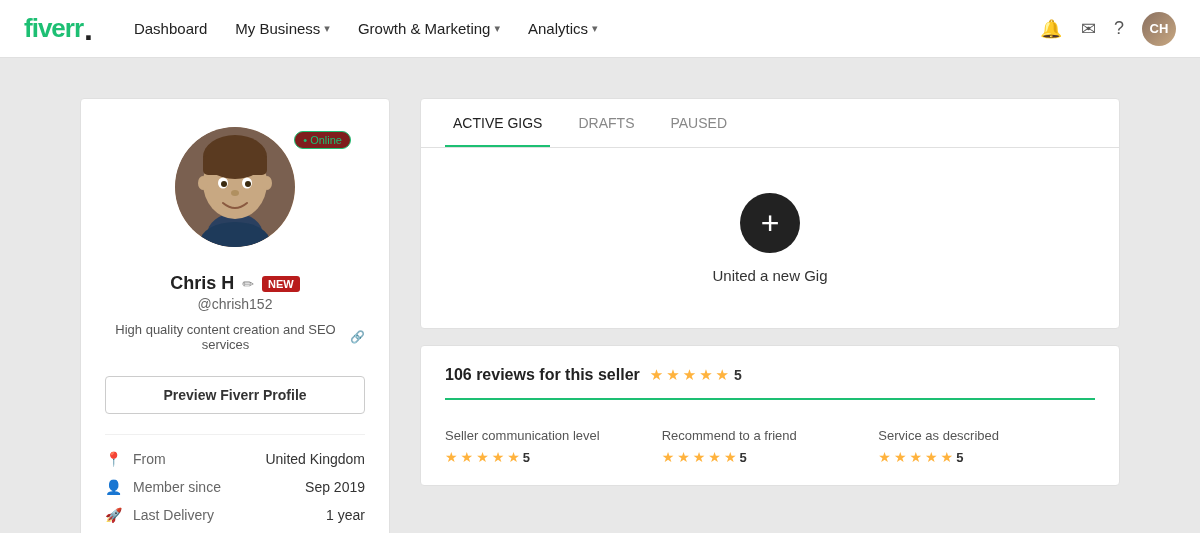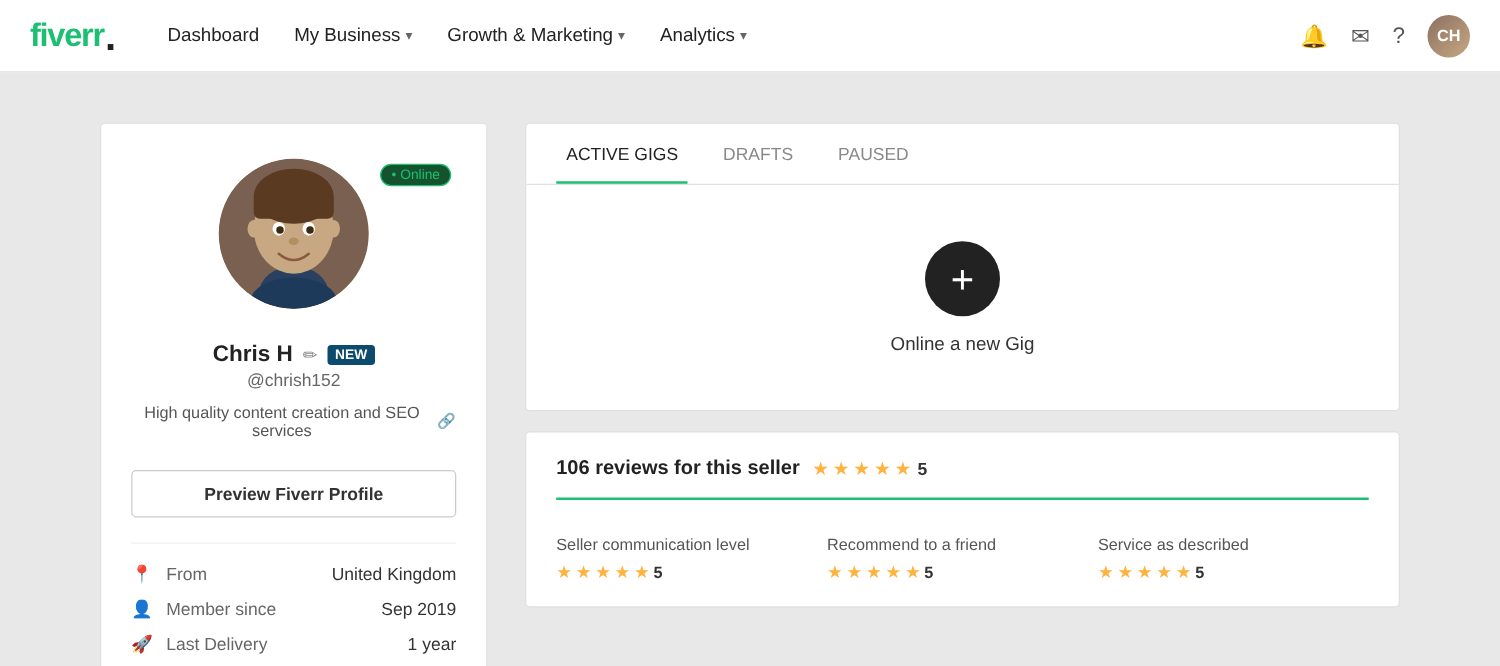--- a/index.html
+++ b/index.html
@@ -84,22 +84,22 @@
     .profile-avatar-wrap {
       display: flex;
       flex-direction: column;
       align-items: center;
       position: relative;
       margin-bottom: 12px;
     }
     .online-badge {
       position: absolute;
       top: 4px;
-      right: 4px;
-      background: #14532d;
+      right: 14px;
+      background: #7f1d1d;
       color: #1dbf73;
       border: 1px solid #1dbf73;
       border-radius: 10px;
       font-size: 11px;
       padding: 2px 8px;
     }
     .profile-avatar {
       width: 120px;
       height: 120px;
       border-radius: 50%;
@@ -119,21 +119,21 @@
       gap: 8px;
       margin-bottom: 2px;
     }
     .profile-name {
       font-size: 18px;
       font-weight: 700;
       color: #222;
     }
     .edit-icon { font-size: 14px; color: #888; cursor: pointer; }
     .new-badge {
-      background: #0c4a6e;
+      background: #b91c1c;
       color: #fff;
       font-size: 11px;
       font-weight: 700;
       padding: 2px 6px;
       border-radius: 3px;
     }
     .profile-username {
       font-size: 14px;
       color: #666;
       text-align: center;
@@ -396,21 +396,21 @@
 
     <div class="gigs-card">
       <div class="tabs-row">
         <div class="tab-item active">ACTIVE GIGS</div>
         <div class="tab-item">DRAFTS</div>
         <div class="tab-item">PAUSED</div>
       </div>
       <div class="gigs-body">
         <div class="create-gig-btn">
           <div class="plus-circle">+</div>
-          <div class="create-gig-label">Online a new Gig</div>
+          <div class="create-gig-label">United a new Gig</div>
         </div>
       </div>
     </div>
 
     <div class="reviews-card">
       <div class="reviews-header">
         <span class="reviews-title">106 reviews for this seller</span>
         <div class="stars-row">
           <span class="star">★</span>
           <span class="star">★</span>

